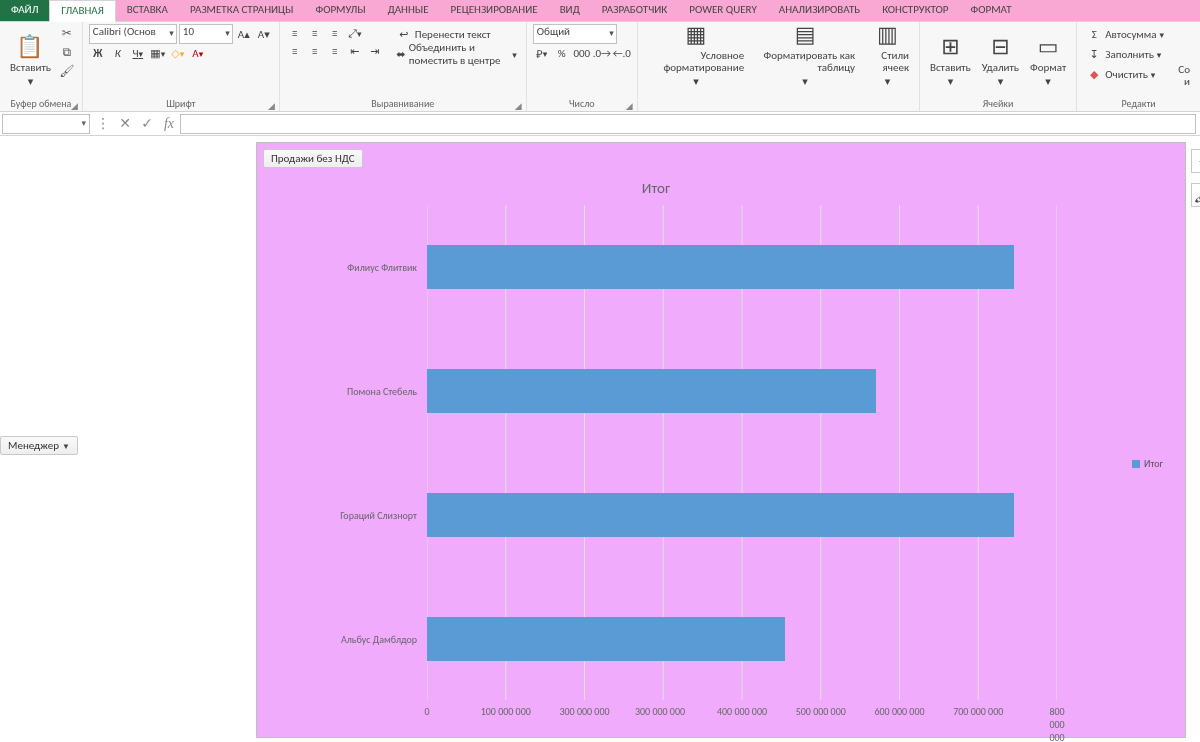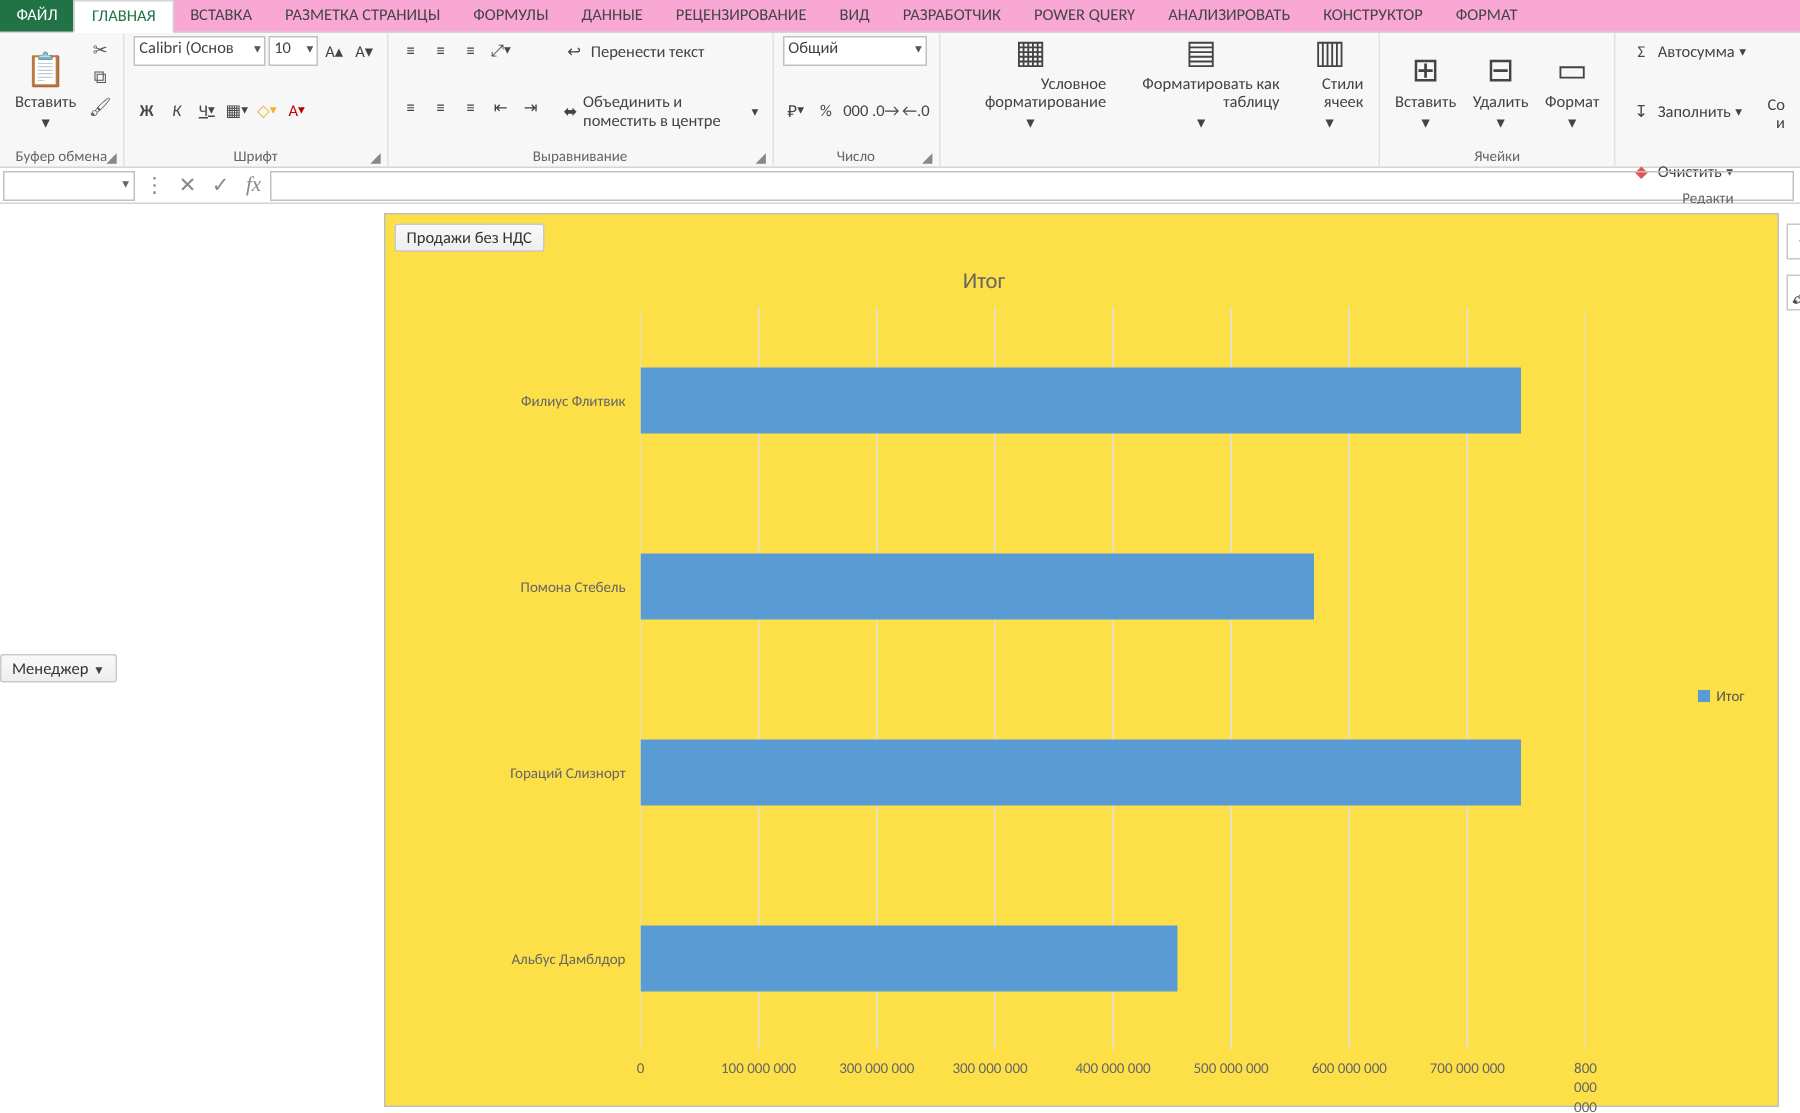--- a/index.html
+++ b/index.html
@@ -11,36 +11,36 @@
 .ribbon{display:flex;background:#f7f7f7;height:90px;border-bottom:1px solid #d4d4d4}
 .group{display:flex;flex-direction:column;border-right:1px solid #e1e1e1;padding:2px 6px 0}
 .group-body{flex:1;display:flex;align-items:flex-start;gap:3px}
 .group-label{text-align:center;font-size:10px;color:#666;padding:1px 0;position:relative;margin-top:auto}
 .group-label .dlg{position:absolute;right:-2px;bottom:0;font-size:9px;color:#888}
 .big-btn{display:flex;flex-direction:column;align-items:center;justify-content:flex-end;padding:2px 4px;cursor:pointer;height:66px}
 .big-btn .ic{width:28px;height:28px;display:flex;align-items:center;justify-content:center;font-size:22px}
 .big-btn span{font-size:11px;text-align:right;line-height:12px;margin-top:2px}
 .mini-col{display:flex;flex-direction:column;gap:1px}
 .mini{width:18px;height:18px;display:flex;align-items:center;justify-content:center;cursor:pointer;font-size:12px;color:#555}
-.row3{display:flex;flex-direction:column;gap:20px}
+.row3{display:flex;flex-direction:column;gap:0}
 .hrow{display:flex;gap:2px;align-items:center}
 .sel{border:1px solid #c1c1c1;background:#fff;height:20px;font-size:11px;padding:0 14px 0 3px;cursor:pointer;position:relative}
 .sel::after{content:"▾";position:absolute;right:2px;top:2px;font-size:9px;color:#555}
 .btnAa{width:18px;height:18px;cursor:pointer;display:flex;align-items:center;justify-content:center;font-size:11px;color:#444}
 .bold{font-weight:bold}.ital{font-style:italic}.und{text-decoration:underline}
 .labeled{display:flex;align-items:center;gap:3px;height:20px;cursor:pointer;font-size:11px;color:#444;padding:0 3px}
 .labeled .ic{width:16px;height:16px;display:flex;align-items:center;justify-content:center}
 .fbar{display:flex;align-items:center;height:24px;border-bottom:1px solid #d4d4d4;background:#fff}
 .namebox{width:88px;height:20px;border:1px solid #c1c1c1;margin:0 2px;position:relative}
 .namebox::after{content:"▾";position:absolute;right:3px;top:2px;font-size:9px;color:#666}
 .fbtn{width:22px;height:22px;display:flex;align-items:center;justify-content:center;color:#888;cursor:pointer;font-size:14px}
 .fx{font-style:italic;font-family:Liberation Serif, serif}
 .finput{flex:1;height:20px;border:1px solid #c1c1c1;margin-right:4px}
 .sheet{position:relative;height:606px;background:#fff}
-.chart-area{position:absolute;left:256px;top:6px;width:930px;height:596px;border:1px solid #bfbfbf;background:#fde047}
+.chart-area{position:absolute;left:256px;top:6px;width:930px;height:596px;border:1px solid #bfbfbf;background:#f0abfc}
 .pill{position:absolute;background:linear-gradient(#f9f9f9,#eee);border:1px solid #c9c9c9;border-radius:2px;font-size:11px;color:#333;padding:2px 7px;cursor:pointer}
 .pill .dd{font-size:8px;margin-left:3px;color:#444}
 .ctitle{position:absolute;left:0;right:130px;top:36px;text-align:center;font-size:15px;color:#666}
 .tool{position:absolute;right:-30px;width:24px;height:24px;border:1px solid #c8c8c8;background:#fff;display:flex;align-items:center;justify-content:center;cursor:pointer;font-size:15px}
 .plot{position:absolute;left:170px;top:62px;width:630px;height:495px}
 .grid line{stroke:#e0e0e0;stroke-width:1}
 .bar rect{fill:#5b9bd5}
 .xlab{position:absolute;font-size:10px;color:#666;transform:translateX(-50%)}
 .ylab{position:absolute;font-size:10px;color:#666;text-align:right;width:160px;transform:translateY(-50%)}
 .legend{position:absolute;right:22px;top:314px;font-size:10px;color:#555;display:flex;align-items:center;gap:4px}
@@ -83,21 +83,21 @@
       </div>
     </div>
     <div class="group-label"><span>Буфер обмена</span><span class="dlg">◢</span></div>
   </div>
 
   <div class="group">
     <div class="group-body">
       <div class="row3">
         <div class="hrow">
           <div class="sel" style="width:88px">Calibri (Основ</div>
-          <div class="sel" style="width:33px">10</div>
+          <div class="sel" style="width:54px">10</div>
           <div class="btnAa">A▴</div>
           <div class="btnAa">A▾</div>
         </div>
         <div class="hrow">
           <div class="btnAa bold">Ж</div>
           <div class="btnAa ital">К</div>
           <div class="btnAa und">Ч<span class="tri">▾</span></div>
           <div class="btnAa">▦<span class="tri">▾</span></div>
           <div class="btnAa" style="color:#f2b029">◇<span class="tri">▾</span></div>
           <div class="btnAa" style="color:#c00000">A<span class="tri">▾</span></div>
@@ -135,21 +135,21 @@
             <span class="tri">▾</span>
           </div>
       </div>
     </div>
     <div class="group-label"><span>Выравнивание</span><span class="dlg">◢</span></div>
   </div>
 
   <div class="group">
     <div class="group-body">
       <div class="row3">
-        <div class="sel" style="width:96px">Общий</div>
+        <div class="sel" style="width:84px">Общий</div>
         <div class="hrow">
           <div class="btnAa">₽<span class="tri">▾</span></div>
           <div class="btnAa">%</div>
           <div class="btnAa">000</div>
           <div class="btnAa">.0→</div>
           <div class="btnAa">←.0</div>
         </div>
       </div>
     </div>
     <div class="group-label"><span>Число</span><span class="dlg">◢</span></div>

